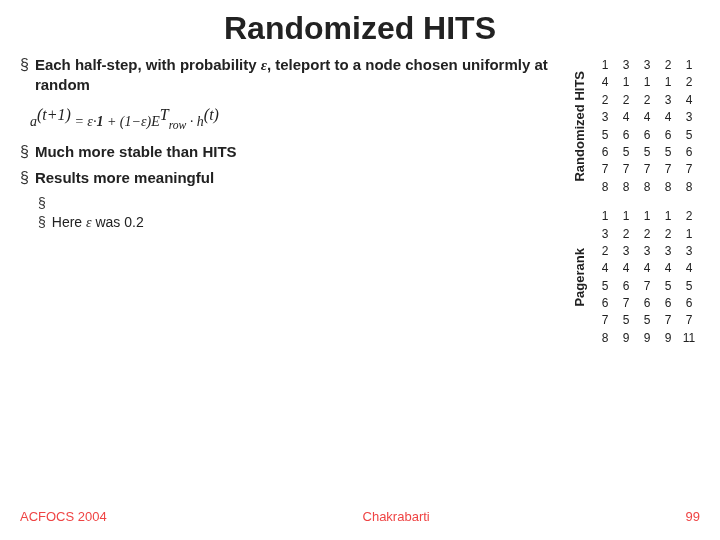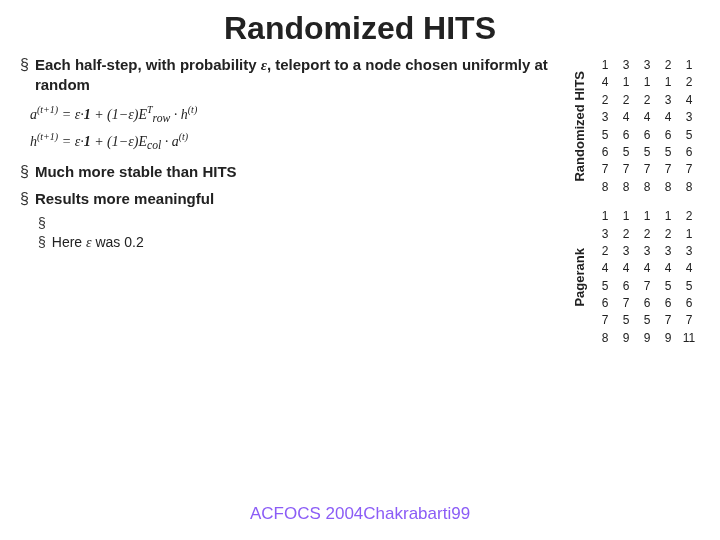--- a/index.html
+++ b/index.html
@@ -146,33 +146,33 @@
       align-items: center;
       margin-bottom: 2px;
     }
 
     .footer {
       position: absolute;
       bottom: 8px;
       left: 0;
       right: 0;
       display: flex;
-      justify-content: center;
+      justify-content: space-between;
       padding: 0 20px;
-      font-size: 17px;
-      color: #8b5cf6;
+      font-size: 13px;
+      color: #ef4444;
     }
 
     .epsilon {
       font-style: italic;
       font-family: 'Times New Roman', serif;
     }
 
     sup {
-      font-size: 10px;
+      font-size: 16px;
     }
   </style>
 </head>
 <body>
 
 <div class="slide">
 
   <div class="title">Randomized HITS</div>
 
   <div class="content-area">
@@ -184,23 +184,20 @@
         <span class="bullet-text">
           Each half-step, with probability <span class="epsilon">ε</span>,
           teleport to a node chosen uniformly at random
         </span>
       </div>
 
       <div class="formula-block">
         <span class="formula-line">
           <i>a</i><sup>(t+1)</sup> = <span class="epsilon">ε</span>·<b>1</b> + (1−<span class="epsilon">ε</span>)<i>E</i><sup>T</sup><sub>row</sub> · <i>h</i><sup>(t)</sup>
         </span>
-        <span class="formula-line">
-          <i>h</i><sup>(t+1)</sup> = <span class="epsilon">ε</span>·<b>1</b> + (1−<span class="epsilon">ε</span>)<i>E</i><sub>col</sub> · <i>a</i><sup>(t)</sup>
-        </span>
       </div>
 
       <div class="bullet-item">
         <span class="bullet-symbol">§</span>
         <span class="bullet-text">Much more stable than HITS</span>
       </div>
 
       <div class="bullet-item">
         <span class="bullet-symbol">§</span>
         <span class="bullet-text">Results more meaningful</span>

